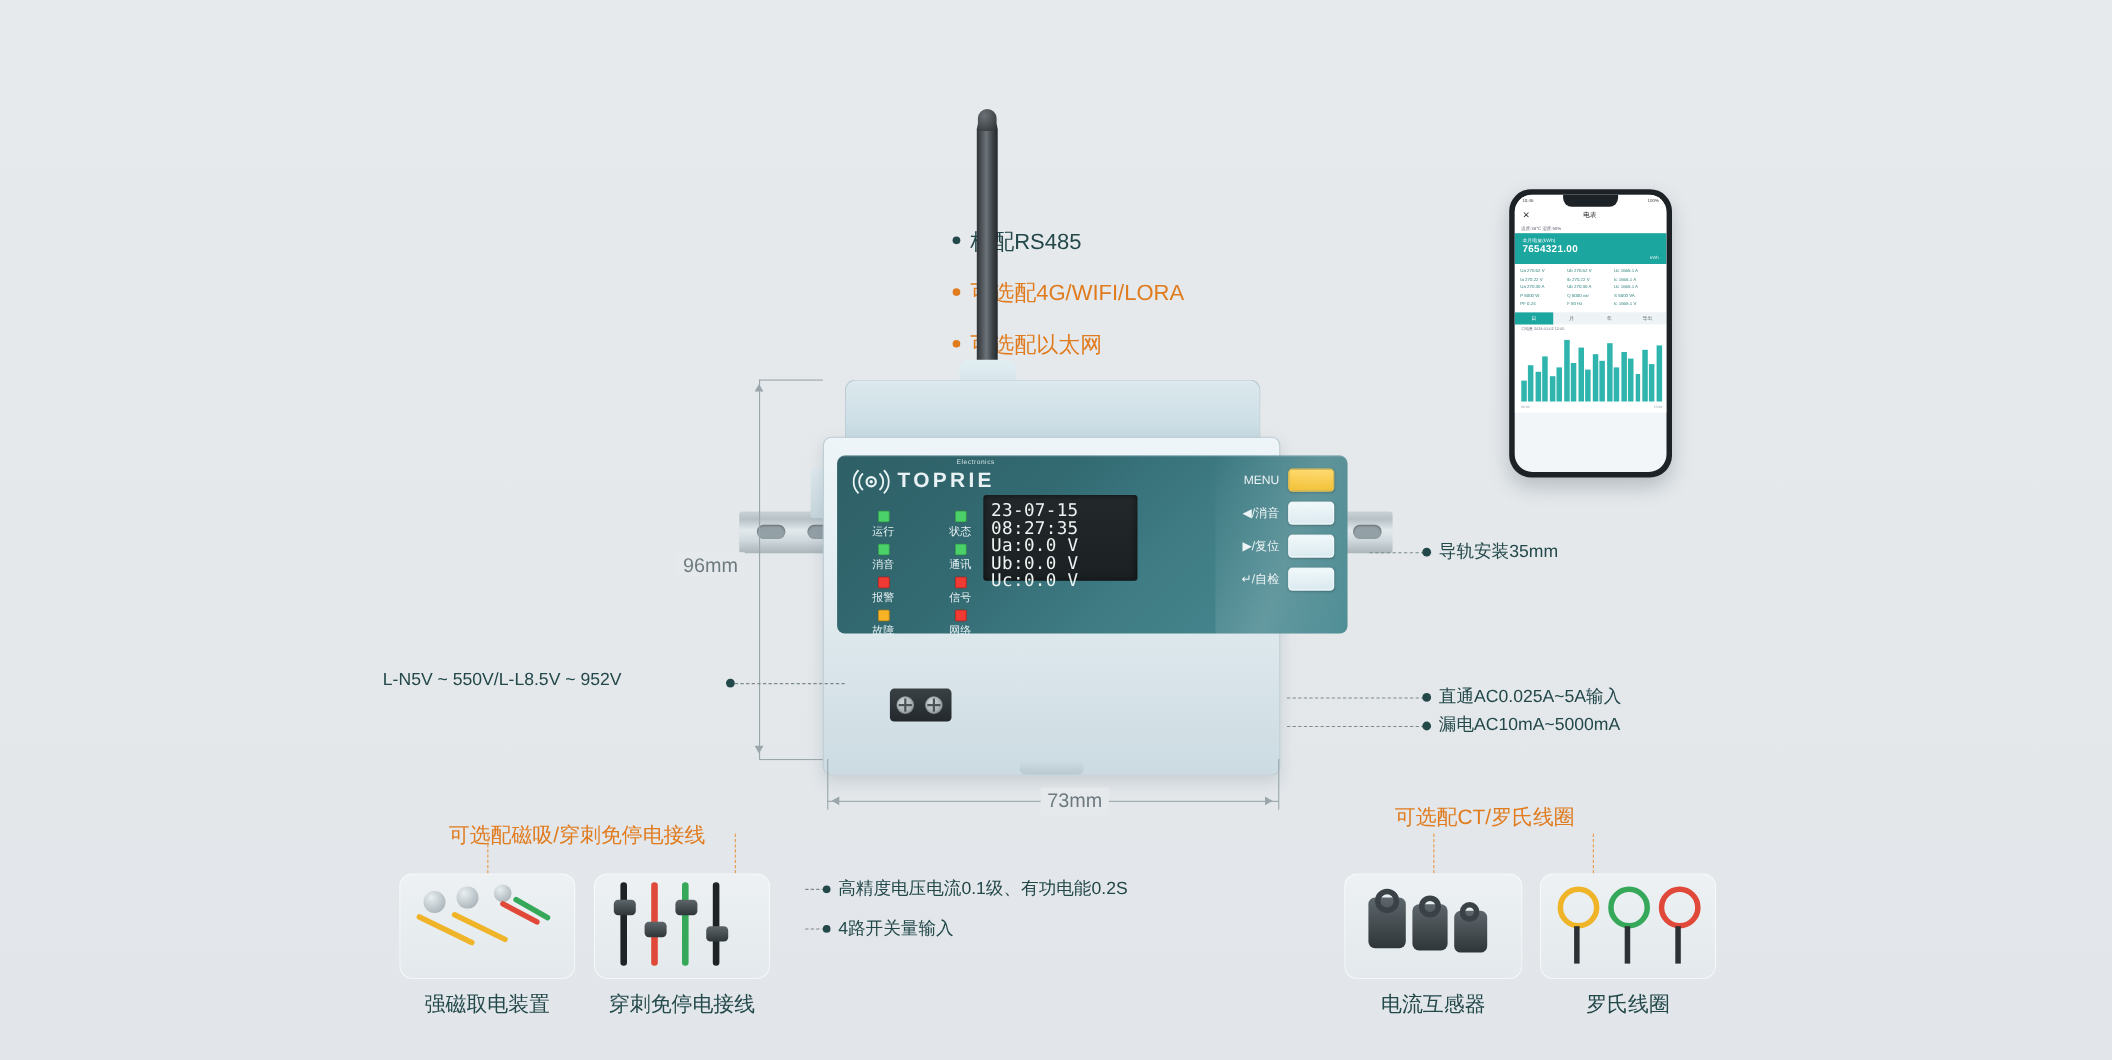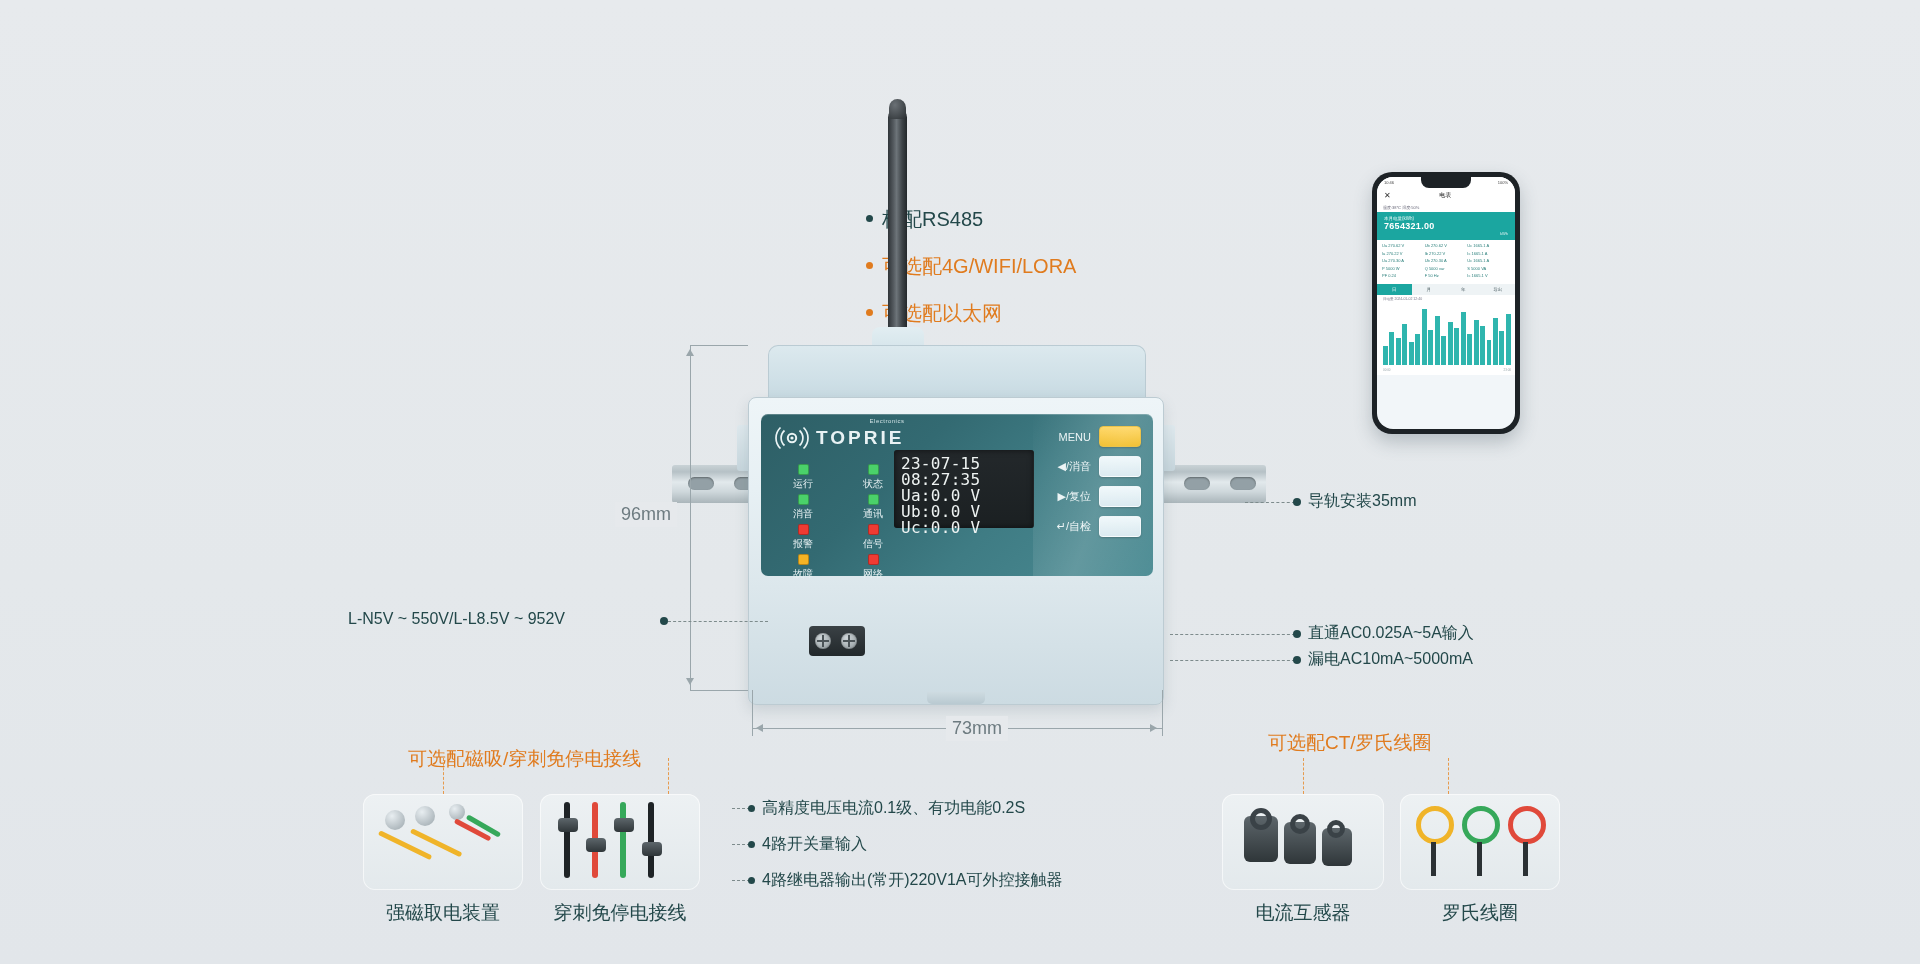--- a/index.html
+++ b/index.html
@@ -83,21 +83,21 @@
   }
 
   .dev-front {
     position: absolute; left: 0; top: 52px; width: 416px; height: 308px;
     background: linear-gradient(180deg,#eef5f8 0%,#e7f0f4 30%,#dce7ec 62%,#ccdbe2 100%);
     border-radius: 8px;
     border: 1px solid #bccbd2;
     box-shadow: 0 6px 14px rgba(90,110,120,.18);
   }
   .dev-panel {
-    position: absolute; left: 12px; top: 16px; width: 392px; height: 162px;
+    position: absolute; left: 12px; top: 16px; width: 464px; height: 162px;
     background: linear-gradient(135deg,#2e5f66 0%,#336a72 35%,#3f7c84 62%,#4a8b93 100%);
     border-radius: 7px;
     box-shadow: inset 0 1px 0 rgba(255,255,255,.22);
   }
   .dev-panel:after{
     content:""; position:absolute; right:0; top:0; width:120px; height:162px;
     background: linear-gradient(110deg, rgba(255,255,255,0) 0%, rgba(255,255,255,.16) 55%, rgba(255,255,255,.03) 100%);
     border-radius: 0 7px 7px 0;
   }
 
@@ -404,25 +404,20 @@
   <div style="position:absolute; left:756px; top:798px;">
     <div style="position:relative; margin-bottom:12px; height:24px;">
       <span class="leader" style="left:-24px; top:10px; width:18px;"></span>
       <span class="dot" style="left:-8px; top:7px; width:7px; height:7px;"></span>
       <span class="anno" style="position:relative; left:6px; top:0;">高精度电压电流0.1级、有功电能0.2S</span>
     </div>
     <div style="position:relative; margin-bottom:12px; height:24px;">
       <span class="leader" style="left:-24px; top:10px; width:18px;"></span>
       <span class="dot" style="left:-8px; top:7px; width:7px; height:7px;"></span>
       <span class="anno" style="position:relative; left:6px; top:0;">4路开关量输入</span>
-    </div>
-    <div style="position:relative; height:24px;">
-      <span class="leader" style="left:-24px; top:10px; width:18px;"></span>
-      <span class="dot" style="left:-8px; top:7px; width:7px; height:7px;"></span>
-      <span class="anno" style="position:relative; left:6px; top:0;">4路继电器输出(常开)220V1A可外控接触器</span>
     </div>
   </div>
 
   <div class="acc-head" style="left:408px; top:730px;margin-top:16px;">可选配磁吸/穿刺免停电接线</div>
   <div class="leader-v" style="left:443px; top:758px; height:36px;"></div>
   <div class="leader-v" style="left:668px; top:758px; height:36px;"></div>
 
   <div class="acc-card" style="left:363px; top:794px; width:160px; height:96px;">
 
     <div style="position:absolute;left:22px;top:16px;width:20px;height:20px;border-radius:50%;background:radial-gradient(circle at 35% 30%,#e8eef1,#9aa5ab);"></div>

